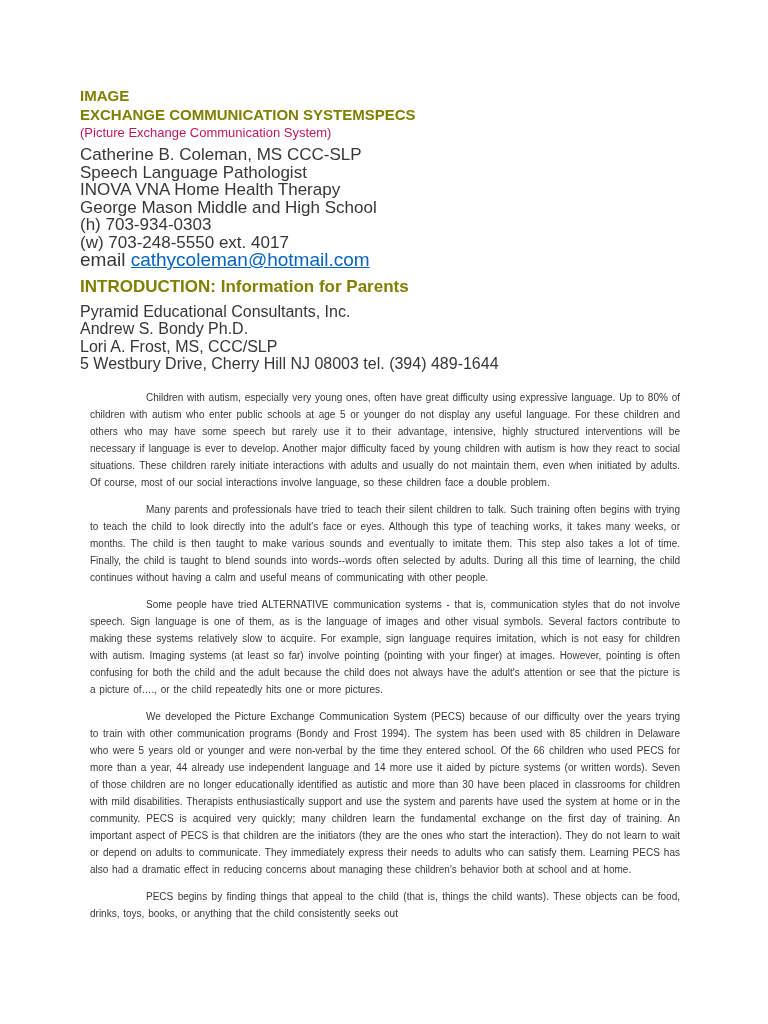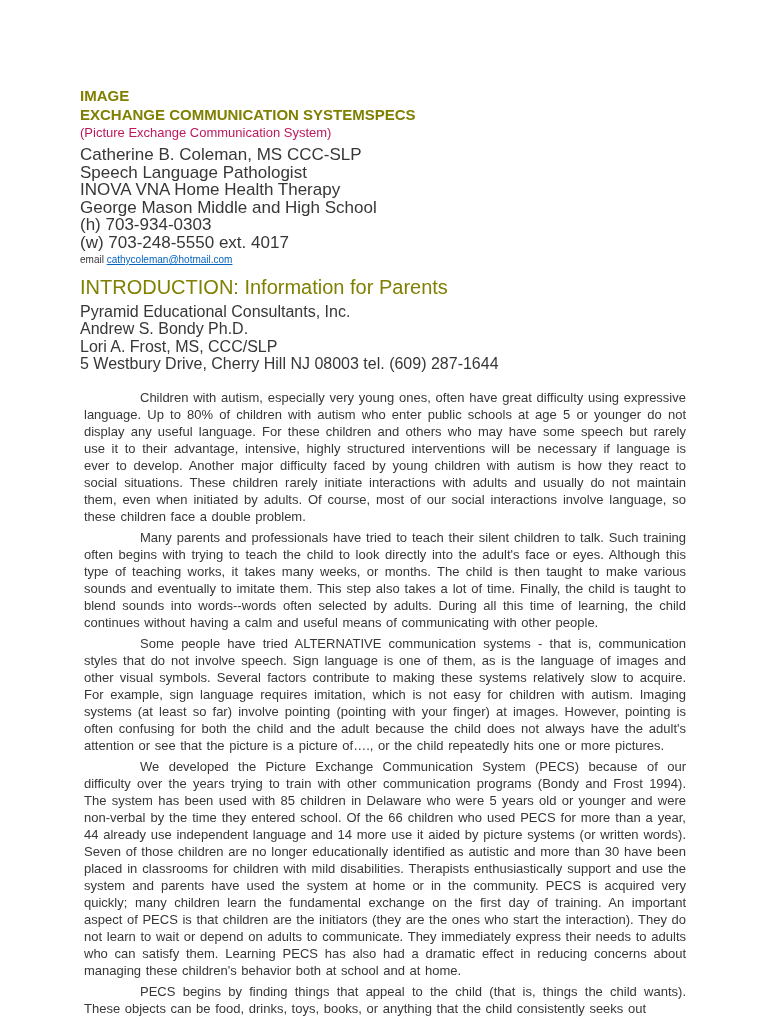--- a/index.html
+++ b/index.html
@@ -30,44 +30,44 @@
     color: #be185d;
     font-size: 13px;
     line-height: 18px;
   }
   
   .contact-block { margin-top: 4px; }
   .contact-line {
     font-size: 17px;
     line-height: 17.5px;
   }
-  .email-line { font-size: 10px; line-height: 17.5px; }
+  .email-line { font-size: 19px; line-height: 17.5px; }
   .email-link {
     color: #0563c1;
     text-decoration: underline;
     cursor: pointer;
   }
   
   .section-heading {
     color: #7f7f00;
-    font-weight: normal;
-    font-size: 20px;
+    font-weight: bold;
+    font-size: 17px;
     line-height: 22px;
     margin: 7px 0 5px 0;
   }
   
   .intro-block .contact-line { font-size: 16px; line-height: 17.5px; }
   
   .body-text { margin-top: 16px; }
   .para {
-    font-size: 13px;
+    font-size: 10px;
     line-height: 17px;
     text-align: justify;
     text-indent: 56px;
-    margin: 4px;
+    margin: 10px;
     word-spacing: 1px;
   }
 </style>
 </head>
 <body>
 
 <div class="page">
 
   <div class="title-block">
     <div class="title-line">IMAGE</div>
@@ -84,21 +84,21 @@
     <div class="contact-line">(w) 703-248-5550 ext. 4017</div>
     <div class="email-line"><span>email </span><a class="email-link">cathycoleman@hotmail.com</a></div>
   </div>
 
   <div class="section-heading">INTRODUCTION: Information for Parents</div>
 
   <div class="intro-block">
     <div class="contact-line">Pyramid Educational Consultants, Inc.</div>
     <div class="contact-line">Andrew S. Bondy Ph.D.</div>
     <div class="contact-line">Lori A. Frost, MS, CCC/SLP</div>
-    <div class="contact-line">5 Westbury Drive, Cherry Hill NJ 08003 tel. (609) 287-1644</div>
+    <div class="contact-line">5 Westbury Drive, Cherry Hill NJ 08003 tel. (394) 489-1644</div>
   </div>
 
   <div class="body-text">
     <p class="para">Children with autism, especially very young ones, often have great difficulty using expressive language. Up to 80% of children with autism who enter public schools at age 5 or younger do not display any useful language. For these children and others who may have some speech but rarely use it to their advantage, intensive, highly structured interventions will be necessary if language is ever to develop. Another major difficulty faced by young children with autism is how they react to social situations. These children rarely initiate interactions with adults and usually do not maintain them, even when initiated by adults. Of course, most of our social interactions involve language, so these children face a double problem.</p>
     <p class="para">Many parents and professionals have tried to teach their silent children to talk. Such training often begins with trying to teach the child to look directly into the adult's face or eyes. Although this type of teaching works, it takes many weeks, or months. The child is then taught to make various sounds and eventually to imitate them. This step also takes a lot of time. Finally, the child is taught to blend sounds into words--words often selected by adults. During all this time of learning, the child continues without having a calm and useful means of communicating with other people.</p>
     <p class="para">Some people have tried ALTERNATIVE communication systems - that is, communication styles that do not involve speech. Sign language is one of them, as is the language of images and other visual symbols. Several factors contribute to making these systems relatively slow to acquire. For example, sign language requires imitation, which is not easy for children with autism. Imaging systems (at least so far) involve pointing (pointing with your finger) at images. However, pointing is often confusing for both the child and the adult because the child does not always have the adult's attention or see that the picture is a picture of…., or the child repeatedly hits one or more pictures.</p>
     <p class="para">We developed the Picture Exchange Communication System (PECS) because of our difficulty over the years trying to train with other communication programs (Bondy and Frost 1994). The system has been used with 85 children in Delaware who were 5 years old or younger and were non-verbal by the time they entered school. Of the 66 children who used PECS for more than a year, 44 already use independent language and 14 more use it aided by picture systems (or written words). Seven of those children are no longer educationally identified as autistic and more than 30 have been placed in classrooms for children with mild disabilities. Therapists enthusiastically support and use the system and parents have used the system at home or in the community. PECS is acquired very quickly; many children learn the fundamental exchange on the first day of training. An important aspect of PECS is that children are the initiators (they are the ones who start the interaction). They do not learn to wait or depend on adults to communicate. They immediately express their needs to adults who can satisfy them. Learning PECS has also had a dramatic effect in reducing concerns about managing these children's behavior both at school and at home.</p>
     <p class="para">PECS begins by finding things that appeal to the child (that is, things the child wants). These objects can be food, drinks, toys, books, or anything that the child consistently seeks out</p>
   </div>
 

